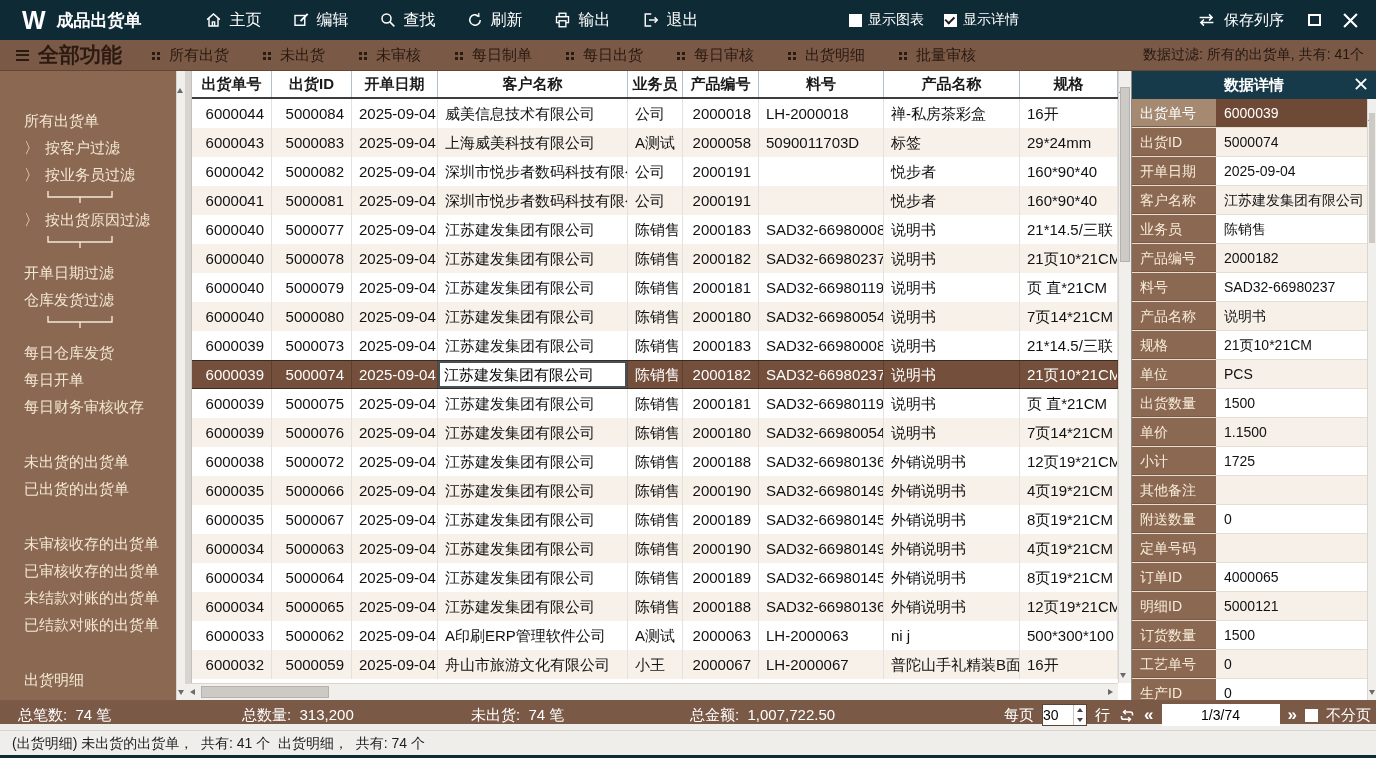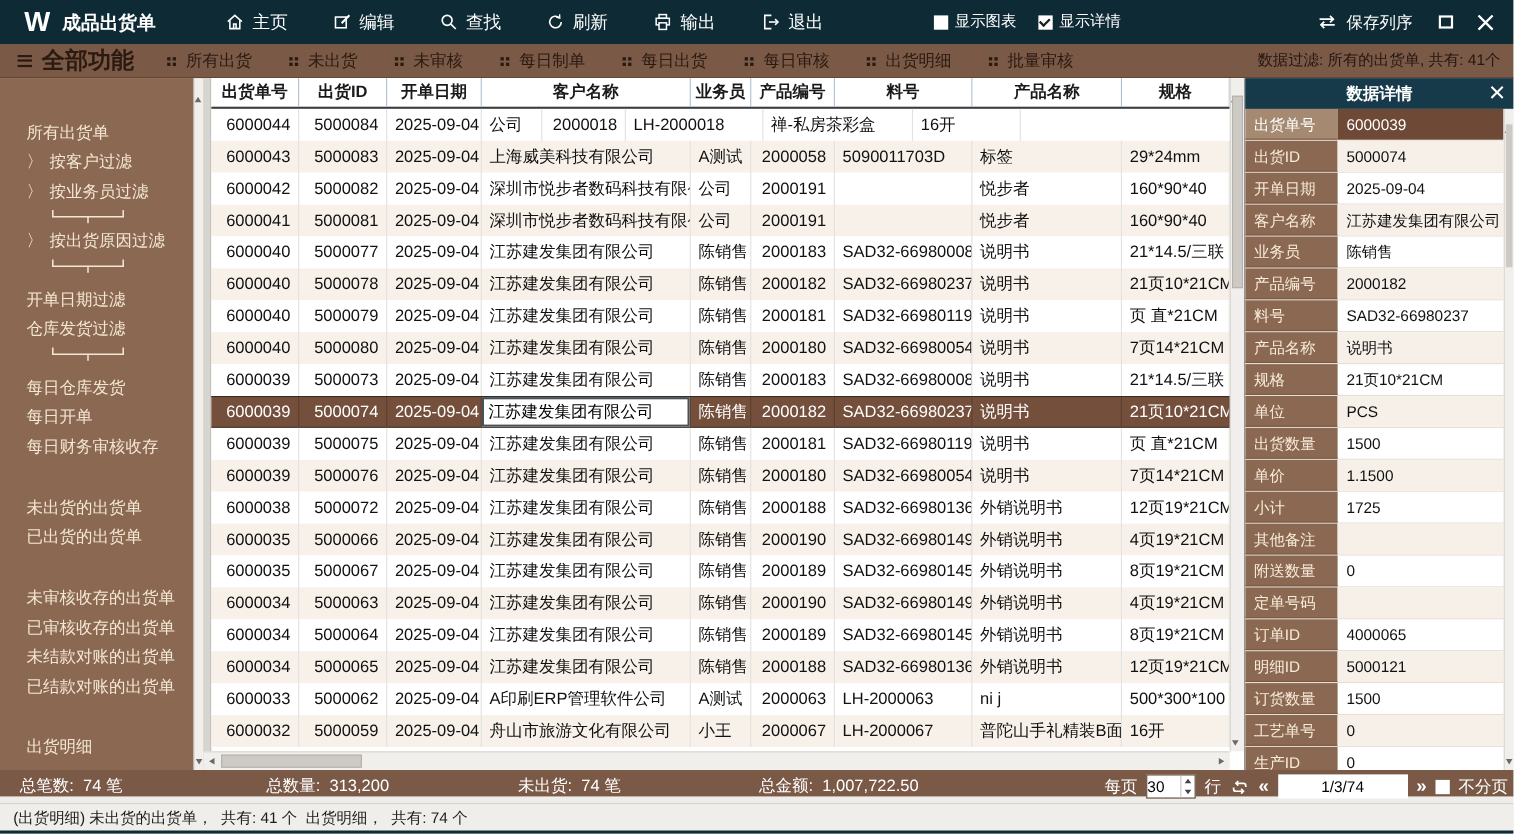--- a/index.html
+++ b/index.html
@@ -5,21 +5,21 @@
   * { margin:0; padding:0; box-sizing:border-box; }
   html,body { width:1376px; height:758px; overflow:hidden; }
   body { font-family:"Liberation Sans","DejaVu Sans",sans-serif; background:#efedea; position:relative; }
   .app { position:absolute; inset:0; }
 
   
   .titlebar { position:absolute; left:0; top:0; width:1376px; height:40px; background:#0e2a35; color:#fff; display:flex; align-items:center; }
   .brand { display:flex; align-items:center; margin-left:22px; }
   .logo { font-size:25px; font-weight:bold; letter-spacing:-1px; margin-right:12px; }
   .app-title { font-size:17px; font-weight:bold; }
-  .menu { display:flex; align-items:flex-start; margin-left:62px; gap:40px; }
+  .menu { display:flex; align-items:flex-start; margin-left:62px; gap:30px; }
   .menu-item { display:flex; align-items:center; gap:7px; cursor:pointer; font-size:16px; }
   .mi-icon svg { display:block; }
   .tb-checks { display:flex; align-items:center; gap:20px; margin-left:auto; }
   .tb-check { display:flex; align-items:center; gap:6px; font-size:14px; cursor:pointer; }
   .cb-box { width:13px; height:13px; background:#fff; display:inline-flex; align-items:center; justify-content:center; }
   .cb-box.checked::after { content:""; width:7px; height:4px; border-left:2px solid #1b1b1b; border-bottom:2px solid #1b1b1b; transform:rotate(-45deg) translate(0,-1px); }
   .save-order { display:flex; align-items:center; gap:8px; font-size:15px; margin-left:178px; cursor:pointer; }
   .win-controls { display:flex; align-items:center; gap:22px; margin-left:24px; margin-right:18px; }
   .max-box { width:13px; height:12px; border:2px solid #fff; display:inline-block; cursor:pointer; }
   .close-x { cursor:pointer; display:inline-flex; }
@@ -299,20 +299,21 @@
           <div class="th" style="width: 76px;">产品编号</div>
           <div class="th" style="width: 125px;">料号</div>
           <div class="th" style="width: 136px;">产品名称</div>
           <div class="th" style="width: 98px;">规格</div>
         </div>
       <div class="tbody" id="tbody">
           <div class="trow">
             <div class="td r" style="width: 80px;">6000044</div>
             <div class="td r" style="width: 80px;">5000084</div>
             <div class="td" style="width: 86px;">2025-09-04</div>
+            <div class="td" style="width: 190px;">威美信息技术有限公司</div>
             <div class="td" style="width: 55px;">公司</div>
             <div class="td r" style="width: 76px;">2000018</div>
             <div class="td" style="width: 125px;">LH-2000018</div>
             <div class="td" style="width: 136px;">禅-私房茶彩盒</div>
             <div class="td" style="width: 98px;">16开</div>
           </div>
           <div class="trow alt">
             <div class="td r" style="width: 80px;">6000043</div>
             <div class="td r" style="width: 80px;">5000083</div>
             <div class="td" style="width: 86px;">2025-09-04</div>

